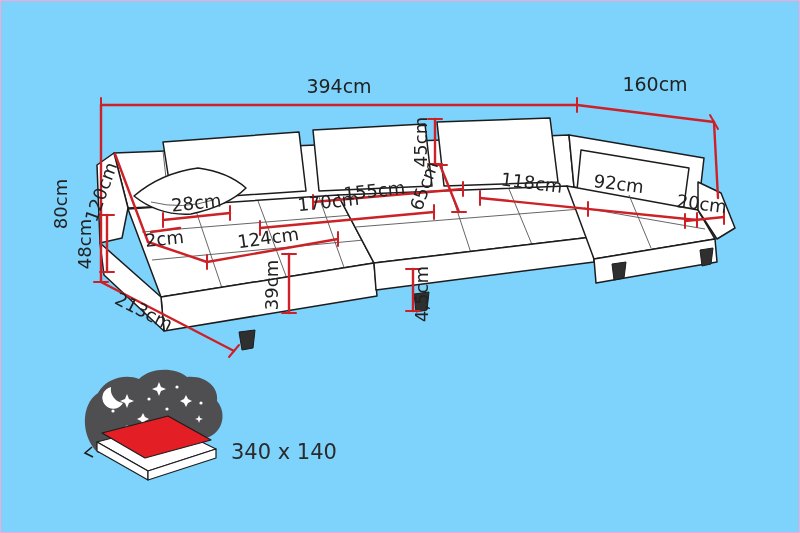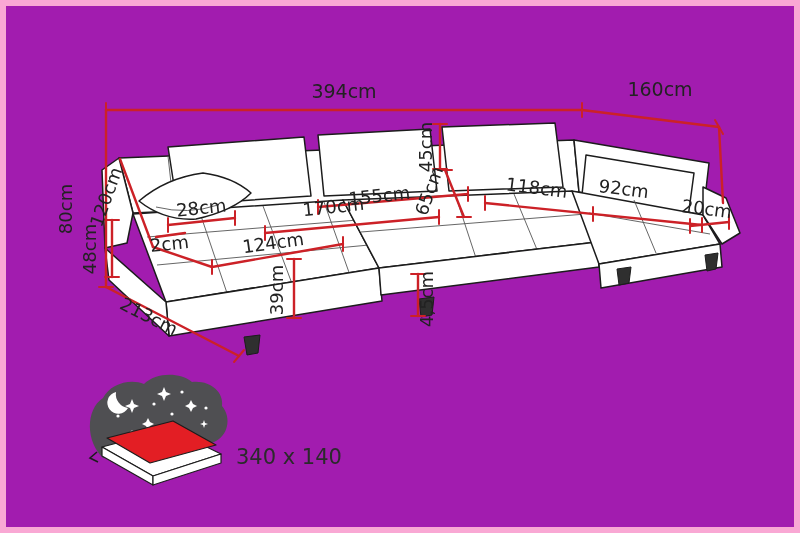--- a/index.html
+++ b/index.html
@@ -3,22 +3,22 @@
 <meta charset="utf-8">
 <style>
   :root{
     --outline:#1c1c1c;
     --dimension:#cc2127;
     --bed_dark:#4f4f52;
     --bed_red:#e31e24;
   }
   html,body{margin:0;padding:0;background:#fff;}
   .canvas{
-    position:relative;width:800px;height:533px;background:#a21caf;
-    border:6px solid #f9a8d4;box-sizing:border-box;overflow:hidden;
+    position:relative;width:800px;height:533px;background:#7dd3fc;
+    border:1px solid #f9a8d4;box-sizing:border-box;overflow:hidden;
     font-family:"DejaVu Sans","Liberation Sans",sans-serif;
   }
   svg{display:block;}
   .frame{fill:#ffffff;stroke:var(--outline);stroke-width:1.5;stroke-linejoin:round;}
   .seam{fill:none;stroke:#555;stroke-width:0.9;}
   .foot{fill:#2f2f2f;stroke:var(--outline);stroke-width:1;}
   .dim{fill:none;stroke:var(--dimension);stroke-width:2.4;stroke-linecap:round;}
   .tick{fill:none;stroke:var(--dimension);stroke-width:2;stroke-linecap:round;}
   .dim-label{font-family:"DejaVu Sans","Liberation Sans",sans-serif;font-size:18px;fill:#222;}
   .dim-label-lg{font-size:19px;}

